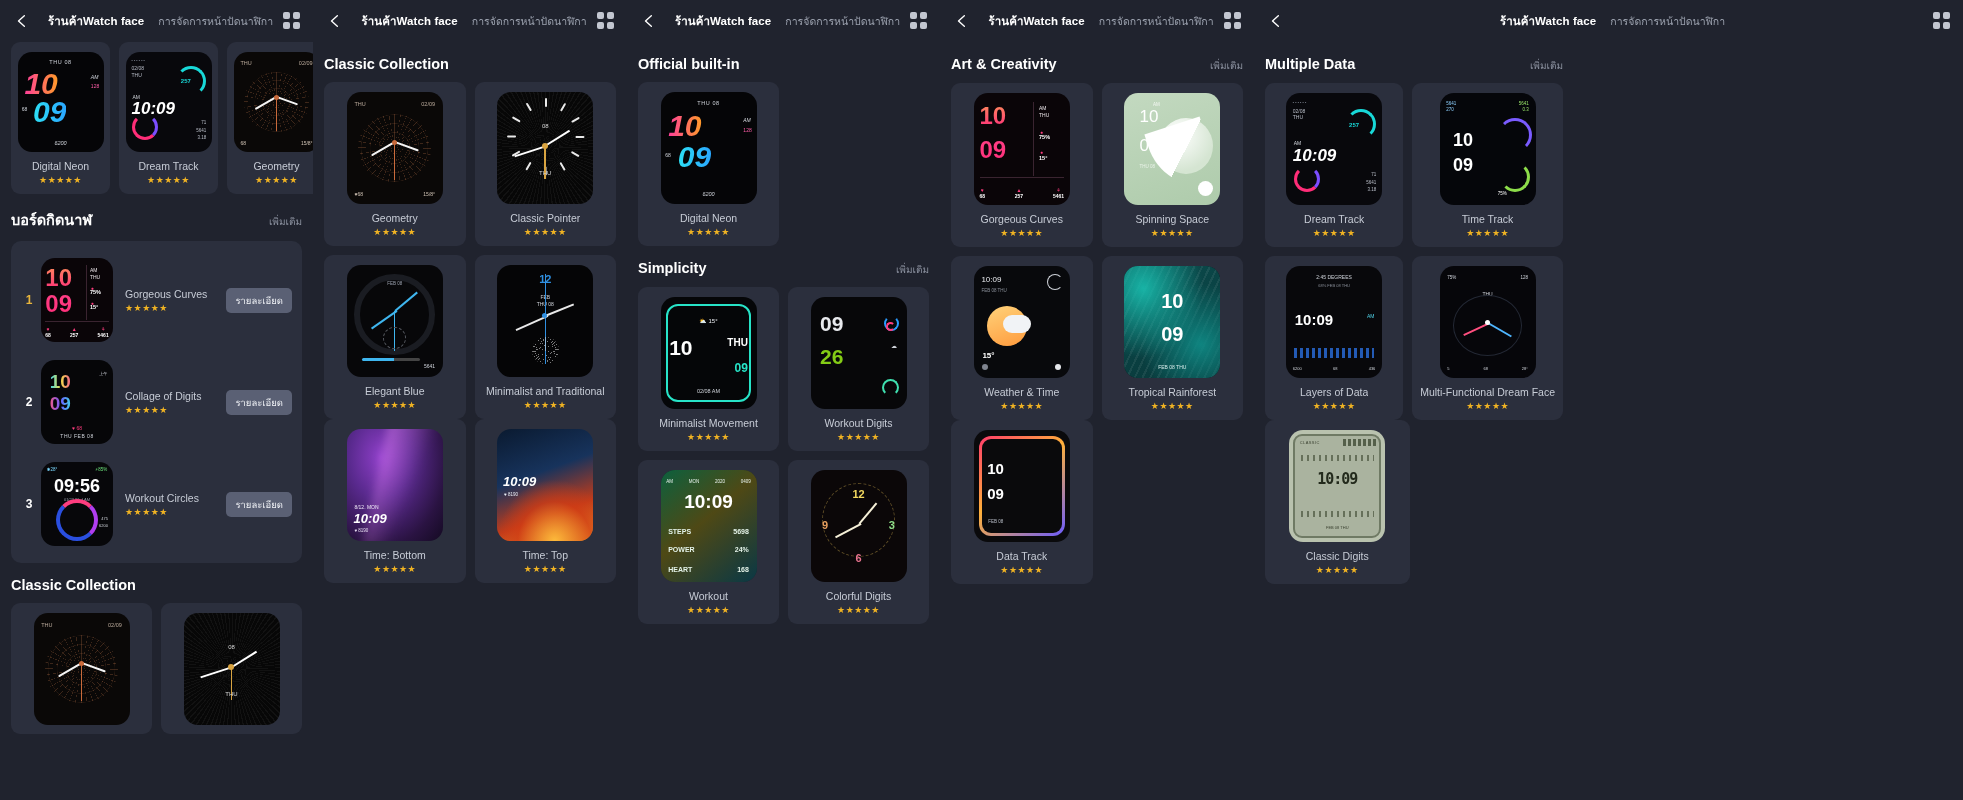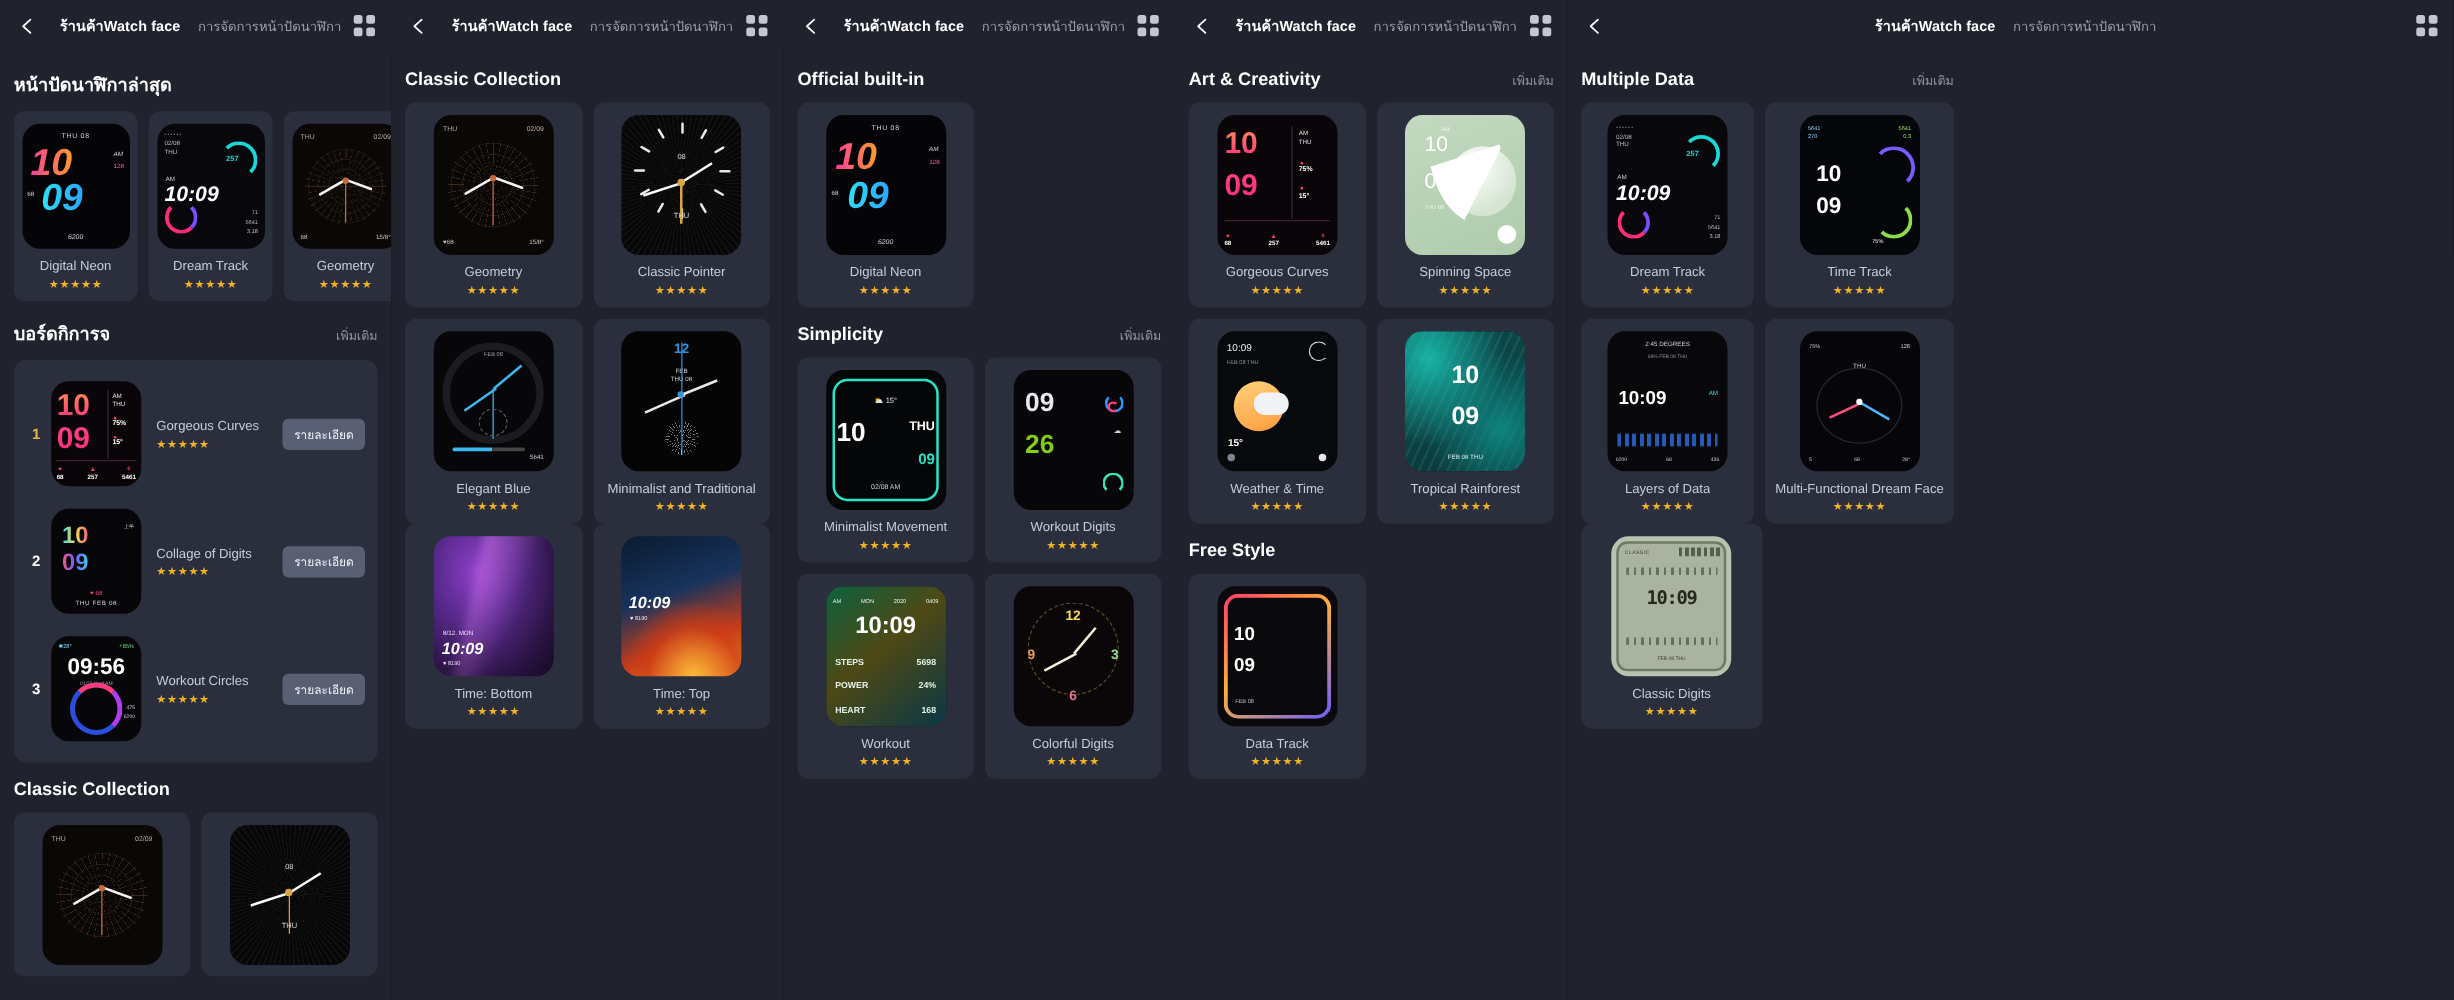--- a/index.html
+++ b/index.html
@@ -414,23 +414,20 @@
           <i></i>
         </div>
       <div class="tb-center" style="padding-left:34px;padding-right:26px;">
         <span class="tb-title">ร้านค้าWatch face</span>
         <span class="tb-sub">การจัดการหน้าปัดนาฬิกา</span>
       </div>
     </div>
 
     <div class="content">
 
-      <div class="sec-head">
-        <span class="sec-title">หน้าปัดนาฬิกาล่าสุด</span>
-      </div>
       <div class="card-row" style="margin-left:0;">
         <div class="card card-w-h">
           <div class="face face-m fn-neon">
             <div class="f-abs top">THU 08</div>
             <div class="f-abs h10">10</div>
             <div class="f-abs am">AM</div>
             <div class="f-abs hr">128</div>
             <div class="f-abs h09">09</div>
             <div class="f-abs bl">68</div>
             <div class="f-abs steps">6200</div>
@@ -469,21 +466,21 @@
                 <span>68</span>
                 <span>15/8°</span>
               </div>
           </div>
           <div class="card-name">Geometry</div>
           <div class="stars">★★★★★</div>
         </div>
       </div>
 
       <div class="sec-head">
-        <span class="sec-title">บอร์ดกิการจ</span>
+        <span class="sec-title">บอร์ดกิดนาฬ</span>
         <span class="sec-more">เพิ่มเติม</span>
       </div>
       <div class="board">
         <div class="rank-row">
           <div class="rank-num">1</div>
           <div class="face face-s fn-gc rank-face">
             <div class="f-abs divv"></div>
               <div class="f-abs divh"></div>
             <div class="f-abs n10">10</div>
             <div class="f-abs n09">09</div>
@@ -873,23 +870,20 @@
             <div class="f-abs leaf"></div>
             <div class="f-abs d1">10</div>
             <div class="f-abs d2">09</div>
             <div class="f-abs dt">FEB 08 THU</div>
           </div>
           <div class="card-name">Tropical Rainforest</div>
           <div class="stars">★★★★★</div>
         </div>
       </div>
 
-      <div class="sec-head">
-        <span class="sec-title">Free Style</span>
-      </div>
       <div class="card-grid">
         <div class="card">
           <div class="face face-l fn-dtk">
             <div class="f-abs frame"></div>
             <div class="f-abs tm1">10</div>
             <div class="f-abs tm2">09</div>
             <div class="f-abs dt">FEB 08</div>
           </div>
           <div class="card-name">Data Track</div>
           <div class="stars">★★★★★</div>

